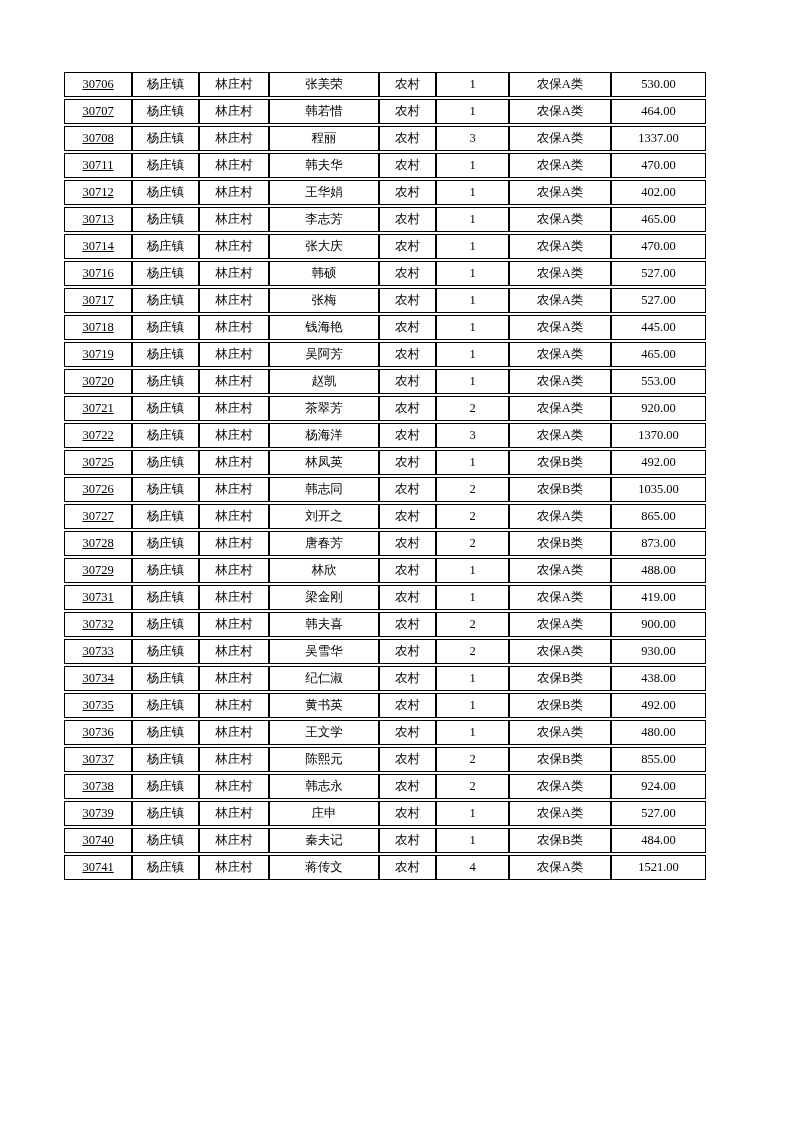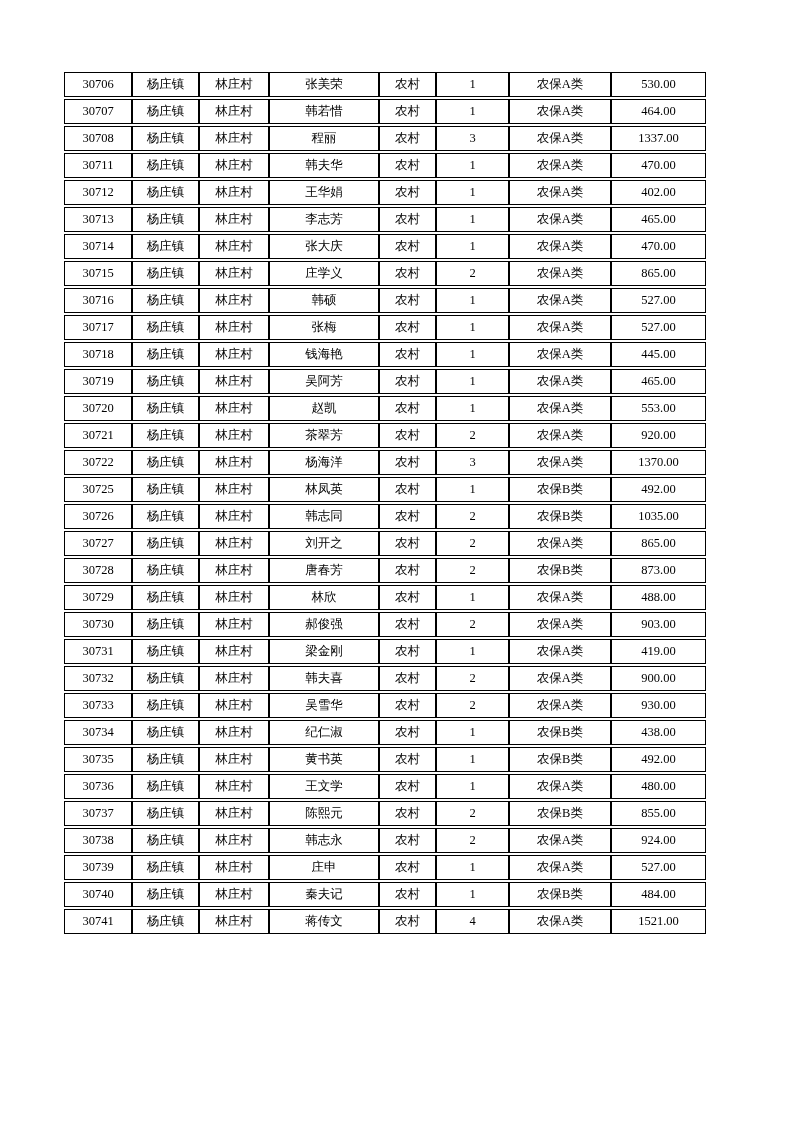--- a/index.html
+++ b/index.html
@@ -30,21 +30,21 @@
     border: 1px solid #000000;
     height: 25px;
     padding: 0 2px;
     text-align: center;
     vertical-align: middle;
     font-size: 12.5px;
     color: #000000;
     white-space: nowrap;
     overflow: hidden;
   }
-  td.col-id        { width: 68px; }
+  td.col-id        { width: 68px; text-decoration: underline; }
   td.col-town      { width: 67px; }
   td.col-village   { width: 70px; margin-left: 23px; }
   td.col-name      { width: 110px; }
   td.col-residence { width: 57px; }
   td.col-count     { width: 73px; }
   td.col-category  { width: 102px; }
   td.col-amount    { width: 95px; }
 </style>
 </head>
 <body>
@@ -116,158 +116,138 @@
           <td class="col-id">30714</td>
           <td class="col-town">杨庄镇</td>
           <td class="col-village">林庄村</td>
           <td class="col-name">张大庆</td>
           <td class="col-residence">农村</td>
           <td class="col-count">1</td>
           <td class="col-category">农保A类</td>
           <td class="col-amount">470.00</td>
         </tr>
         <tr>
-          <td class="col-id">30715</td>
-          <td class="col-town">杨庄镇</td>
-          <td class="col-village">林庄村</td>
-          <td class="col-name">庄学义</td>
+          <td class="col-id">30716</td>
+          <td class="col-town">杨庄镇</td>
+          <td class="col-village">林庄村</td>
+          <td class="col-name">韩硕</td>
+          <td class="col-residence">农村</td>
+          <td class="col-count">1</td>
+          <td class="col-category">农保A类</td>
+          <td class="col-amount">527.00</td>
+        </tr>
+        <tr>
+          <td class="col-id">30717</td>
+          <td class="col-town">杨庄镇</td>
+          <td class="col-village">林庄村</td>
+          <td class="col-name">张梅</td>
+          <td class="col-residence">农村</td>
+          <td class="col-count">1</td>
+          <td class="col-category">农保A类</td>
+          <td class="col-amount">527.00</td>
+        </tr>
+        <tr>
+          <td class="col-id">30718</td>
+          <td class="col-town">杨庄镇</td>
+          <td class="col-village">林庄村</td>
+          <td class="col-name">钱海艳</td>
+          <td class="col-residence">农村</td>
+          <td class="col-count">1</td>
+          <td class="col-category">农保A类</td>
+          <td class="col-amount">445.00</td>
+        </tr>
+        <tr>
+          <td class="col-id">30719</td>
+          <td class="col-town">杨庄镇</td>
+          <td class="col-village">林庄村</td>
+          <td class="col-name">吴阿芳</td>
+          <td class="col-residence">农村</td>
+          <td class="col-count">1</td>
+          <td class="col-category">农保A类</td>
+          <td class="col-amount">465.00</td>
+        </tr>
+        <tr>
+          <td class="col-id">30720</td>
+          <td class="col-town">杨庄镇</td>
+          <td class="col-village">林庄村</td>
+          <td class="col-name">赵凯</td>
+          <td class="col-residence">农村</td>
+          <td class="col-count">1</td>
+          <td class="col-category">农保A类</td>
+          <td class="col-amount">553.00</td>
+        </tr>
+        <tr>
+          <td class="col-id">30721</td>
+          <td class="col-town">杨庄镇</td>
+          <td class="col-village">林庄村</td>
+          <td class="col-name">茶翠芳</td>
+          <td class="col-residence">农村</td>
+          <td class="col-count">2</td>
+          <td class="col-category">农保A类</td>
+          <td class="col-amount">920.00</td>
+        </tr>
+        <tr>
+          <td class="col-id">30722</td>
+          <td class="col-town">杨庄镇</td>
+          <td class="col-village">林庄村</td>
+          <td class="col-name">杨海洋</td>
+          <td class="col-residence">农村</td>
+          <td class="col-count">3</td>
+          <td class="col-category">农保A类</td>
+          <td class="col-amount">1370.00</td>
+        </tr>
+        <tr>
+          <td class="col-id">30725</td>
+          <td class="col-town">杨庄镇</td>
+          <td class="col-village">林庄村</td>
+          <td class="col-name">林凤英</td>
+          <td class="col-residence">农村</td>
+          <td class="col-count">1</td>
+          <td class="col-category">农保B类</td>
+          <td class="col-amount">492.00</td>
+        </tr>
+        <tr>
+          <td class="col-id">30726</td>
+          <td class="col-town">杨庄镇</td>
+          <td class="col-village">林庄村</td>
+          <td class="col-name">韩志同</td>
+          <td class="col-residence">农村</td>
+          <td class="col-count">2</td>
+          <td class="col-category">农保B类</td>
+          <td class="col-amount">1035.00</td>
+        </tr>
+        <tr>
+          <td class="col-id">30727</td>
+          <td class="col-town">杨庄镇</td>
+          <td class="col-village">林庄村</td>
+          <td class="col-name">刘开之</td>
           <td class="col-residence">农村</td>
           <td class="col-count">2</td>
           <td class="col-category">农保A类</td>
           <td class="col-amount">865.00</td>
         </tr>
         <tr>
-          <td class="col-id">30716</td>
-          <td class="col-town">杨庄镇</td>
-          <td class="col-village">林庄村</td>
-          <td class="col-name">韩硕</td>
-          <td class="col-residence">农村</td>
-          <td class="col-count">1</td>
-          <td class="col-category">农保A类</td>
-          <td class="col-amount">527.00</td>
-        </tr>
-        <tr>
-          <td class="col-id">30717</td>
-          <td class="col-town">杨庄镇</td>
-          <td class="col-village">林庄村</td>
-          <td class="col-name">张梅</td>
-          <td class="col-residence">农村</td>
-          <td class="col-count">1</td>
-          <td class="col-category">农保A类</td>
-          <td class="col-amount">527.00</td>
-        </tr>
-        <tr>
-          <td class="col-id">30718</td>
-          <td class="col-town">杨庄镇</td>
-          <td class="col-village">林庄村</td>
-          <td class="col-name">钱海艳</td>
-          <td class="col-residence">农村</td>
-          <td class="col-count">1</td>
-          <td class="col-category">农保A类</td>
-          <td class="col-amount">445.00</td>
-        </tr>
-        <tr>
-          <td class="col-id">30719</td>
-          <td class="col-town">杨庄镇</td>
-          <td class="col-village">林庄村</td>
-          <td class="col-name">吴阿芳</td>
-          <td class="col-residence">农村</td>
-          <td class="col-count">1</td>
-          <td class="col-category">农保A类</td>
-          <td class="col-amount">465.00</td>
-        </tr>
-        <tr>
-          <td class="col-id">30720</td>
-          <td class="col-town">杨庄镇</td>
-          <td class="col-village">林庄村</td>
-          <td class="col-name">赵凯</td>
-          <td class="col-residence">农村</td>
-          <td class="col-count">1</td>
-          <td class="col-category">农保A类</td>
-          <td class="col-amount">553.00</td>
-        </tr>
-        <tr>
-          <td class="col-id">30721</td>
-          <td class="col-town">杨庄镇</td>
-          <td class="col-village">林庄村</td>
-          <td class="col-name">茶翠芳</td>
-          <td class="col-residence">农村</td>
-          <td class="col-count">2</td>
-          <td class="col-category">农保A类</td>
-          <td class="col-amount">920.00</td>
-        </tr>
-        <tr>
-          <td class="col-id">30722</td>
-          <td class="col-town">杨庄镇</td>
-          <td class="col-village">林庄村</td>
-          <td class="col-name">杨海洋</td>
-          <td class="col-residence">农村</td>
-          <td class="col-count">3</td>
-          <td class="col-category">农保A类</td>
-          <td class="col-amount">1370.00</td>
-        </tr>
-        <tr>
-          <td class="col-id">30725</td>
-          <td class="col-town">杨庄镇</td>
-          <td class="col-village">林庄村</td>
-          <td class="col-name">林凤英</td>
-          <td class="col-residence">农村</td>
-          <td class="col-count">1</td>
-          <td class="col-category">农保B类</td>
-          <td class="col-amount">492.00</td>
-        </tr>
-        <tr>
-          <td class="col-id">30726</td>
-          <td class="col-town">杨庄镇</td>
-          <td class="col-village">林庄村</td>
-          <td class="col-name">韩志同</td>
-          <td class="col-residence">农村</td>
-          <td class="col-count">2</td>
-          <td class="col-category">农保B类</td>
-          <td class="col-amount">1035.00</td>
-        </tr>
-        <tr>
-          <td class="col-id">30727</td>
-          <td class="col-town">杨庄镇</td>
-          <td class="col-village">林庄村</td>
-          <td class="col-name">刘开之</td>
-          <td class="col-residence">农村</td>
-          <td class="col-count">2</td>
-          <td class="col-category">农保A类</td>
-          <td class="col-amount">865.00</td>
-        </tr>
-        <tr>
           <td class="col-id">30728</td>
           <td class="col-town">杨庄镇</td>
           <td class="col-village">林庄村</td>
           <td class="col-name">唐春芳</td>
           <td class="col-residence">农村</td>
           <td class="col-count">2</td>
           <td class="col-category">农保B类</td>
           <td class="col-amount">873.00</td>
         </tr>
         <tr>
           <td class="col-id">30729</td>
           <td class="col-town">杨庄镇</td>
           <td class="col-village">林庄村</td>
           <td class="col-name">林欣</td>
           <td class="col-residence">农村</td>
           <td class="col-count">1</td>
           <td class="col-category">农保A类</td>
           <td class="col-amount">488.00</td>
-        </tr>
-        <tr>
-          <td class="col-id">30730</td>
-          <td class="col-town">杨庄镇</td>
-          <td class="col-village">林庄村</td>
-          <td class="col-name">郝俊强</td>
-          <td class="col-residence">农村</td>
-          <td class="col-count">2</td>
-          <td class="col-category">农保A类</td>
-          <td class="col-amount">903.00</td>
         </tr>
         <tr>
           <td class="col-id">30731</td>
           <td class="col-town">杨庄镇</td>
           <td class="col-village">林庄村</td>
           <td class="col-name">梁金刚</td>
           <td class="col-residence">农村</td>
           <td class="col-count">1</td>
           <td class="col-category">农保A类</td>
           <td class="col-amount">419.00</td>

